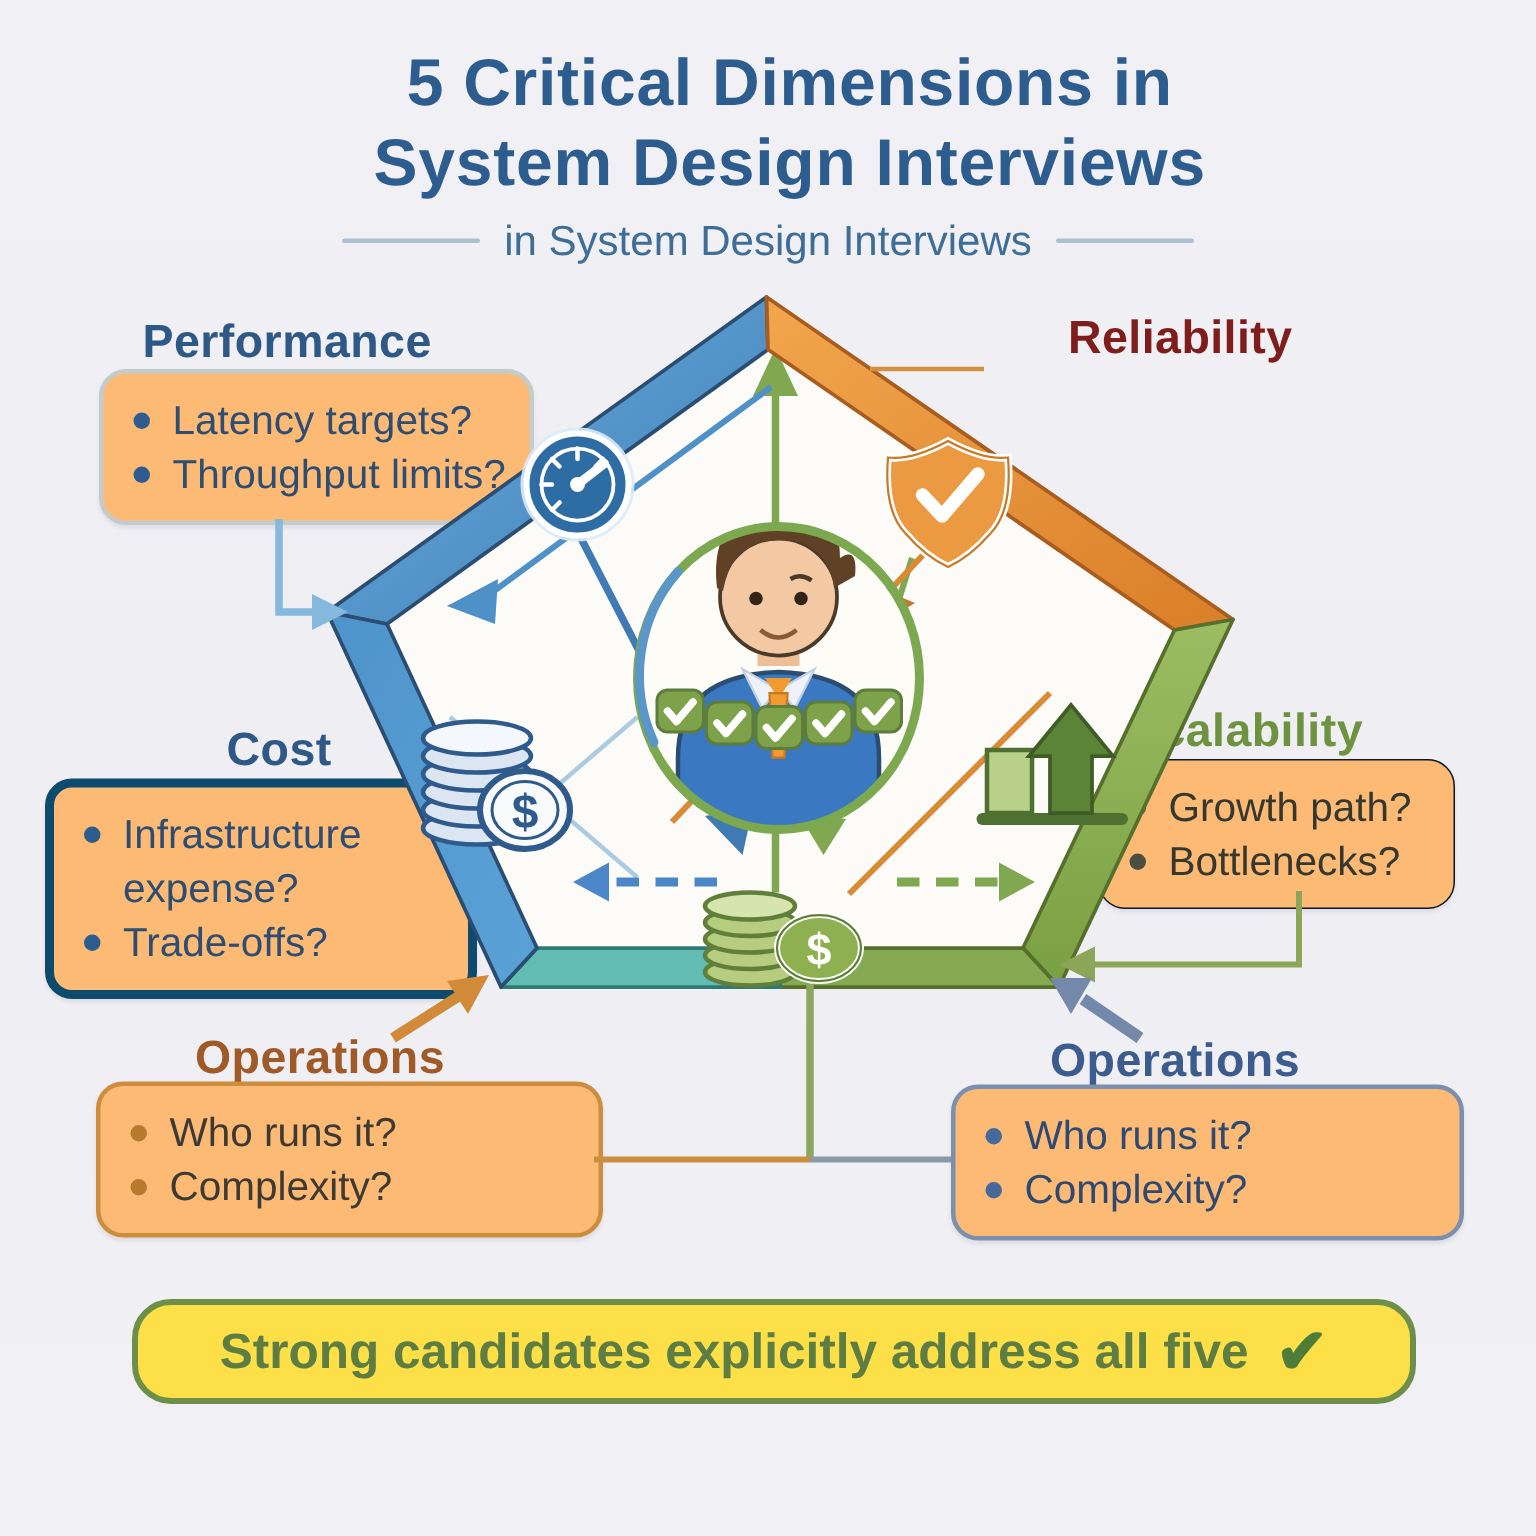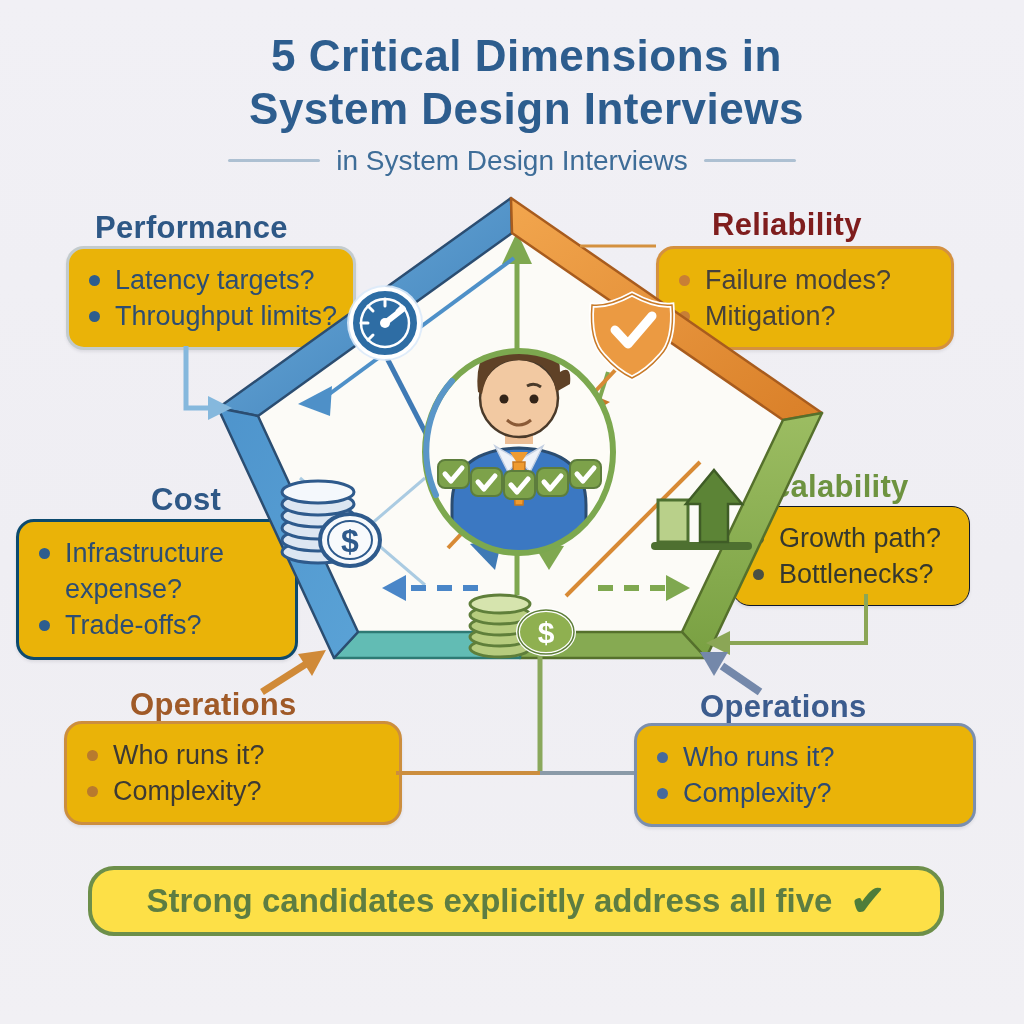--- a/index.html
+++ b/index.html
@@ -17,29 +17,29 @@
   .dash{width:92px;height:3px;background:#adc0d2;border-radius:2px;}
   
   .dim-heading{font-size:31px;font-weight:bold;letter-spacing:.3px;}
   .h-performance{left:95px;top:210px;color:#2e5886;}
   .h-reliability{left:712px;top:207px;color:#7f1d1d;}
   .h-cost{left:151px;top:482px;color:#2e5886;}
   .h-scalability{left:752px;top:469px;color:#6e9340;}
   .h-ops-left{left:130px;top:687px;color:#a05a28;}
   .h-ops-right{left:700px;top:689px;color:#3c5c8e;}
   
-  .box{position:absolute;background:#eab308;border-radius:18px;box-shadow:0 2px 3px rgba(60,60,80,.10);}
+  .box{position:absolute;background:#fdba74;border-radius:18px;box-shadow:0 2px 3px rgba(60,60,80,.10);}
   .box ul{margin:0;padding:13px 14px 13px 46px;list-style:none;}
   .box li{position:relative;font-size:27px;line-height:1.34;}
   .box li::before{content:"";position:absolute;left:-26px;top:13px;width:11px;height:11px;border-radius:50%;}
   .b-performance{left:66px;top:246px;width:284px;border:3px solid #c3cbcd;color:#2d4d72;}
   .b-performance li::before{background:#2d5d8e;}
   .b-reliability{left:656px;top:246px;width:292px;border:3px solid #d4913f;color:#46413c;}
   .b-reliability li::before{background:#c87f35;}
-  .b-cost{left:16px;top:519px;width:276px;border:3px solid #0c4a6e;color:#2d4d72;}
+  .b-cost{left:30px;top:519px;width:276px;border:6px solid #0c4a6e;color:#2d4d72;}
   .b-cost li::before{background:#2d5d8e;}
   .b-scalability{left:732px;top:506px;width:236px;border:1px solid #0f172a;color:#35382f;}
   .b-scalability li::before{background:#4a4f42;}
   .b-ops-left{left:64px;top:721px;width:332px;border:3px solid #cc8e3e;color:#3d3a34;}
   .b-ops-left li::before{background:#b87a2e;}
   .b-ops-right{left:634px;top:723px;width:336px;border:3px solid #7b8fae;color:#2e4a72;}
   .b-ops-right li::before{background:#46699c;}
   
   .banner{left:88px;top:866px;width:848px;height:62px;border:4px solid #6d8f4a;border-radius:26px;
     background:#fde047;display:flex;align-items:center;justify-content:center;gap:18px;
@@ -67,26 +67,20 @@
 
   <div class="abs dim-heading h-performance">Performance</div>
   <div class="box b-performance">
     <ul>
       <li><span>Latency targets?</span></li>
       <li><span>Throughput limits?</span></li>
     </ul>
   </div>
 
   <div class="abs dim-heading h-reliability">Reliability</div>
-  <div class="box b-reliability">
-    <ul>
-      <li><span>Failure modes?</span></li>
-      <li><span>Mitigation?</span></li>
-    </ul>
-  </div>
 
   <div class="abs dim-heading h-cost">Cost</div>
   <div class="box b-cost">
     <ul>
       <li><span>Infrastructure expense?</span></li>
       <li><span>Trade-offs?</span></li>
     </ul>
   </div>
 
   <div class="abs dim-heading h-scalability">Scalability</div>

